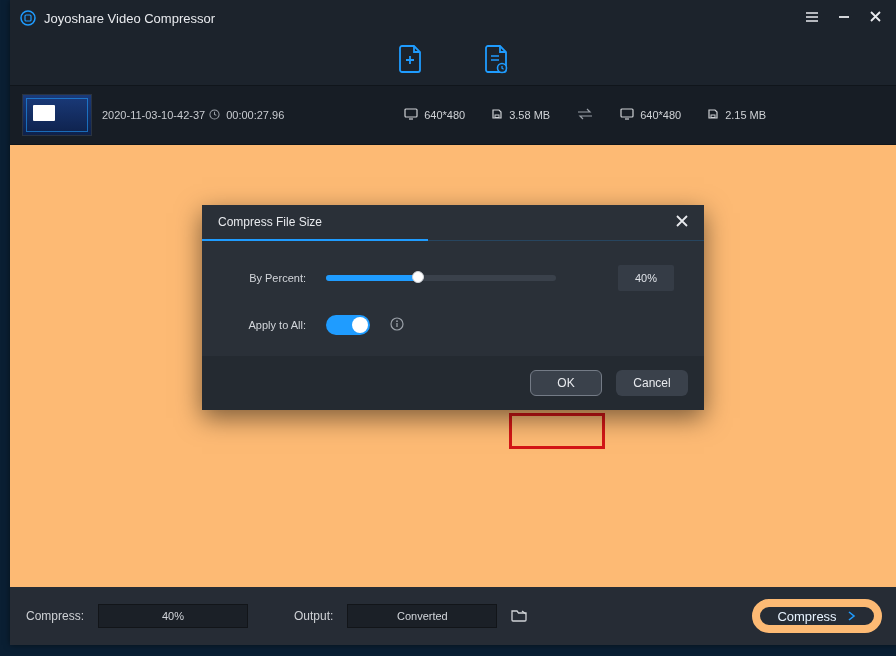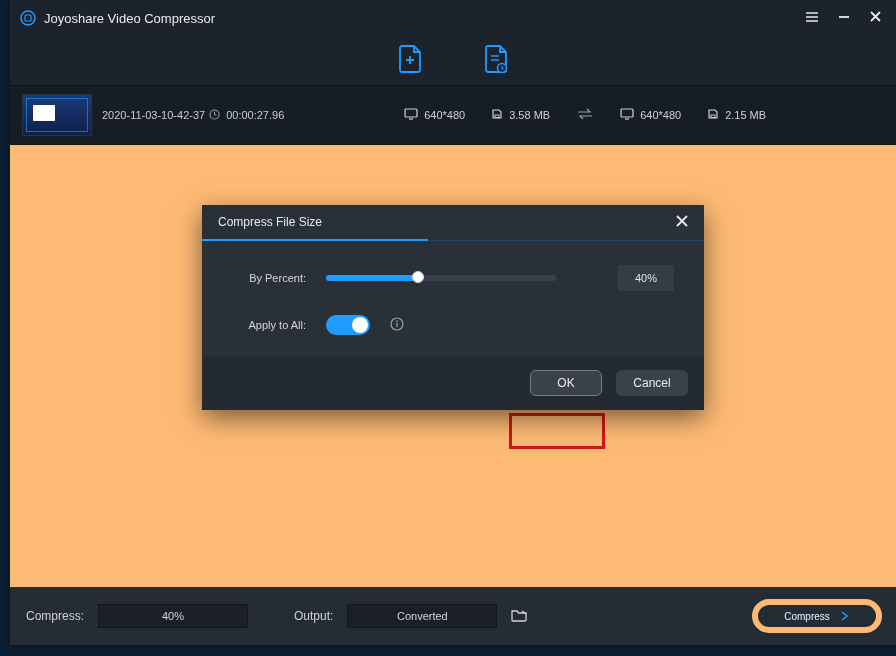--- a/index.html
+++ b/index.html
@@ -116,22 +116,22 @@
     gap: 14px;
   }
   .bl-label{ font-size:12px; color:#cfd2d6;}
   .bl-box{
     width:150px; height:24px; background:#1b2027; border:1px solid #121519;
     display:flex; align-items:center; justify-content:center; font-size:11px; color:#d3d6db;
   }
   .folder-btn{ color:#cfd2d6; cursor:pointer;}
   .spacer{ flex:1;}
   .compress-btn{
-    width:130px; height:34px; border:6px solid #fdba74; border-radius:18px;
-    display:flex; align-items:center; justify-content:center; color:#e8f3ff; font-size:10px;
+    width:130px; height:34px; border:8px solid #fdba74; border-radius:18px;
+    display:flex; align-items:center; justify-content:center; color:#e8f3ff; font-size:13px;
     cursor:pointer;
   }
   .compress-btn svg{ margin-left:8px;}
 </style>
 </head>
 <body>
 
 <div class="app">
 
   <div class="titlebar">

